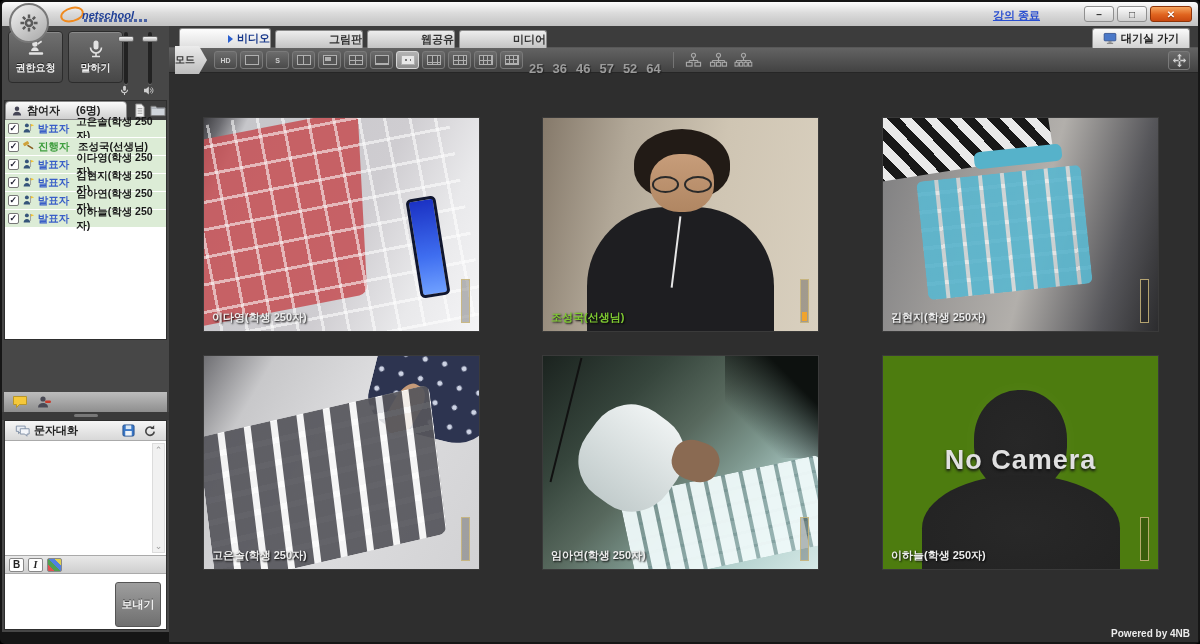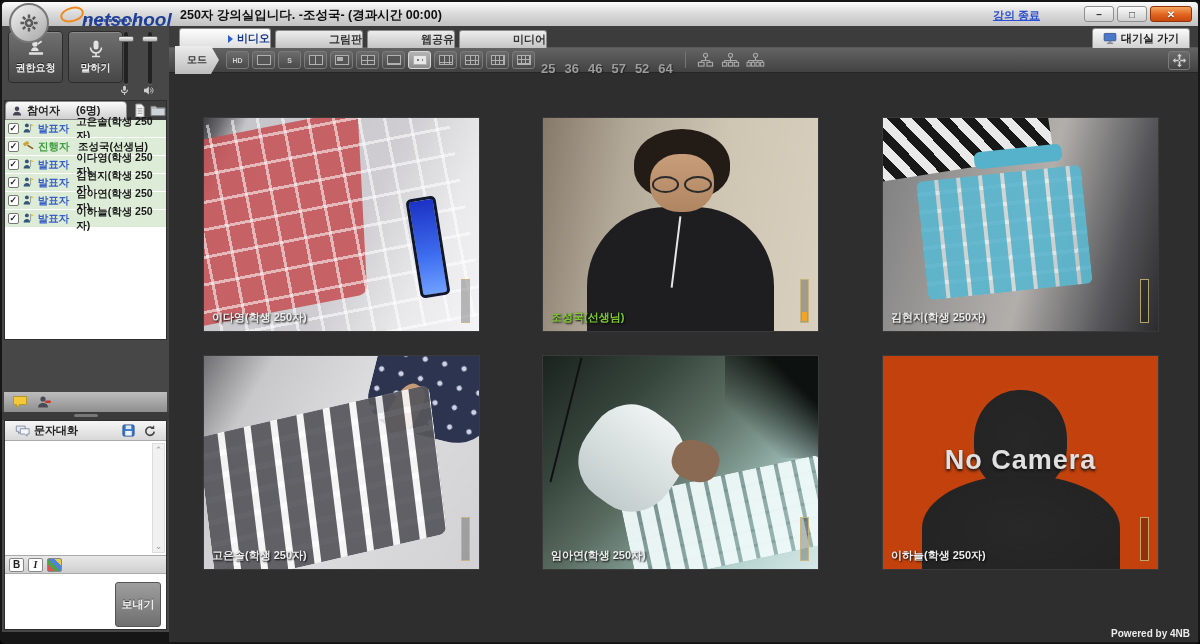--- a/index.html
+++ b/index.html
@@ -9,21 +9,21 @@
   
   .titlebar { position:absolute; left:2px; top:2px; right:2px; height:24px;
     background:linear-gradient(#fdfdfd,#dcdcdc 45%,#c2c2c2); border-radius:4px 4px 0 0;
     display:flex; align-items:center; }
   .gear-circle { position:absolute; left:7px; top:1px; width:40px; height:40px; border-radius:50%;
     background:linear-gradient(145deg,#f2f2f2,#a8a8a8); border:2px solid #787878; z-index:9;
     display:flex; align-items:center; justify-content:center; }
   .logo-wrap { position:absolute; left:62px; top:3px; width:110px; height:20px; }
   .logo-swoosh { position:absolute; left:-4px; top:2px; width:24px; height:15px;
     border:2px solid #f08a1e; border-radius:60% 50% 55% 50%; transform:rotate(-12deg); }
-  .logo-text { position:absolute; left:18px; top:4px; font-size:19px; font-weight:bold; font-style:italic; color:#1f3f96; }
+  .logo-text { position:absolute; left:18px; top:4px; font-size:11px; font-weight:bold; font-style:italic; color:#1f3f96; }
   .logo-subline { position:absolute; left:20px; top:14px; width:64px; height:3px; opacity:.75;
     background:repeating-linear-gradient(90deg,#1f3f96 0 3px,transparent 3px 5px); }
   .tb-title { position:absolute; left:178px; top:5px; font-size:12.5px; font-weight:bold; color:#101010; }
   .end-lecture { position:absolute; right:158px; top:6px; font-size:11px; font-weight:bold; color:#2a4fd0; text-decoration:underline; cursor:pointer; }
   .winbtns { position:absolute; right:6px; top:4px; display:flex; gap:3px; }
   .wbtn { width:30px; height:16px; border:1px solid #8f8f8f; border-radius:3px;
     background:linear-gradient(#fbfbfb,#cfcfcf); font-size:10px; font-weight:bold; color:#333;
     display:flex; align-items:center; justify-content:center; cursor:pointer; }
   .wbtn.close { width:42px; background:linear-gradient(#f6a55e,#e0641f 55%,#c9480f); border-color:#8f3408; color:#fff; text-shadow:0 1px 1px #7a2a06; }
 
@@ -87,21 +87,21 @@
     display:flex; align-items:center; justify-content:flex-end; gap:4px; font-size:11px; font-weight:bold; color:#333; cursor:pointer; }
   .tab.active { top:2px; height:20px; width:92px; background:linear-gradient(#fdfdfd,#dedede); color:#1a3a8c; }
   .tab .arr { width:0; height:0; border-left:5px solid #2a5fd0; border-top:4px solid transparent; border-bottom:4px solid transparent; }
   .waitroom { position:absolute; right:8px; top:2px; height:20px; width:98px; background:linear-gradient(#fafafa,#d2d2d2);
     border:1px solid #8a8a8a; border-bottom:none; border-radius:3px 3px 0 0;
     display:flex; align-items:center; justify-content:center; gap:4px; font-size:11px; font-weight:bold; color:#222; cursor:pointer; }
 
   .toolbar { position:absolute; left:0; top:22px; width:100%; height:25px;
     background:linear-gradient(#636363,#424242); border-bottom:1px solid #262626;
     display:flex; align-items:center; gap:3px; padding:0 6px; }
-  .mode-btn { height:28px; padding:0 12px 0 12px; background:linear-gradient(#ececec,#bdbdbd);
+  .mode-btn { height:28px; padding:0 12px 0 0; background:linear-gradient(#ececec,#bdbdbd);
     clip-path:polygon(0 0,calc(100% - 8px) 0,100% 50%,calc(100% - 8px) 100%,0 100%);
     font-size:10px; font-weight:bold; color:#333; display:flex; align-items:center; cursor:pointer; margin-right:4px; }
   .lb { width:23px; height:18px; border:1px solid #7a7a7a; border-radius:3px; background:linear-gradient(#6c6c6c,#4a4a4a);
     display:flex; align-items:center; justify-content:center; cursor:pointer; }
   .lb.active { background:linear-gradient(#b4b4b4,#8c8c8c); border-color:#d6d6d6; }
   .lb .tx { font-size:7px; font-weight:bold; color:#cfcfcf; }
   .mini { width:14px; height:10px; border:1px solid #b0b0b0; background:#555; background-repeat:no-repeat; }
   .m-cols2 { background-image:linear-gradient(#b0b0b0,#b0b0b0); background-size:1px 100%; background-position:center; }
   .m-pip  { background-image:linear-gradient(#b0b0b0,#b0b0b0); background-size:6px 4px; background-position:1px 1px; }
   .m-2x2  { background-image:linear-gradient(#b0b0b0,#b0b0b0),linear-gradient(#b0b0b0,#b0b0b0); background-size:1px 100%,100% 1px; background-position:center,center; }
@@ -157,21 +157,21 @@
     background:repeating-linear-gradient(90deg,rgba(86,86,92,.92) 0 20px,rgba(252,252,252,.85) 20px 27px),repeating-linear-gradient(0deg,rgba(86,86,92,.1) 0 16px,rgba(252,252,252,.8) 16px 22px); }
   
   .sc5 { background:linear-gradient(135deg,#1b231f 0%,#36453c 26%,#57685d 45%,#7d978e 62%,#b2d0cd 80%,#d6e9e7 100%); }
   .sc5 .shade { position:absolute; right:0; top:0; width:34%; height:48%; background:linear-gradient(225deg,#0d110f 25%,transparent 72%); }
   .sc5 .kbd { position:absolute; right:-4%; bottom:2%; width:74%; height:42%; transform:rotate(-12deg); border-radius:6px;
     background:repeating-linear-gradient(90deg,rgba(238,248,248,.95) 0 14px,rgba(118,148,148,.6) 14px 18px),repeating-linear-gradient(0deg,rgba(238,248,248,.2) 0 12px,rgba(118,148,148,.5) 12px 15px); }
   .sc5 .sleeve { position:absolute; left:14%; top:24%; width:36%; height:48%; background:linear-gradient(#eef2f2,#c2cccc); transform:rotate(36deg); border-radius:42%; }
   .sc5 .hand { position:absolute; left:47%; top:40%; width:17%; height:19%; background:#8a6a52; border-radius:42%; transform:rotate(18deg); }
   .sc5 .wire { position:absolute; left:8%; top:0; width:2px; height:60%; background:#111; transform:rotate(14deg); }
   
-  .sc6 { background:#c2410c; }
+  .sc6 { background:#4d7c0f; }
   .sc6 .shead { position:absolute; left:50%; top:16%; width:34%; height:48%; margin-left:-17%; background:radial-gradient(#272727,#232323); border-radius:48% 48% 44% 44%; box-shadow:0 0 18px rgba(255,255,255,.04); }
   .sc6 .sbody { position:absolute; left:50%; top:56%; width:72%; height:50%; margin-left:-36%; background:radial-gradient(#282828,#222); border-radius:50% 50% 0 0; }
   .sc6 .nocam { position:absolute; left:0; top:50%; width:100%; margin-top:-18px; text-align:center;
     font-size:27px; font-weight:bold; color:#e0e0e0; letter-spacing:1px; text-shadow:0 2px 3px #111; z-index:3; }
 
   .footer { position:absolute; right:8px; bottom:3px; font-size:10px; font-weight:bold; color:#ececec; }
   svg { display:block; }
 </style>
 </head>
 <body>
@@ -186,21 +186,20 @@
             <circle cx="9" cy="9" r="3.6" fill="#5a5a5a"></circle>
             <circle cx="9" cy="9" r="1.5" fill="#cfcfcf"></circle>
           </svg>
       </span>
     </div>
     <div class="logo-wrap">
       <span class="logo-swoosh"></span>
       <span class="logo-text">netschool</span>
       <span class="logo-subline"></span>
     </div>
-    <span class="tb-title">250자 강의실입니다. -조성국- (경과시간 00:00)</span>
     <span class="end-lecture">강의 종료</span>
     <div class="winbtns">
       <span class="wbtn">–</span>
       <span class="wbtn">□</span>
       <span class="wbtn close">✕</span>
     </div>
   </div>
 
   <div class="sidebar">
 

